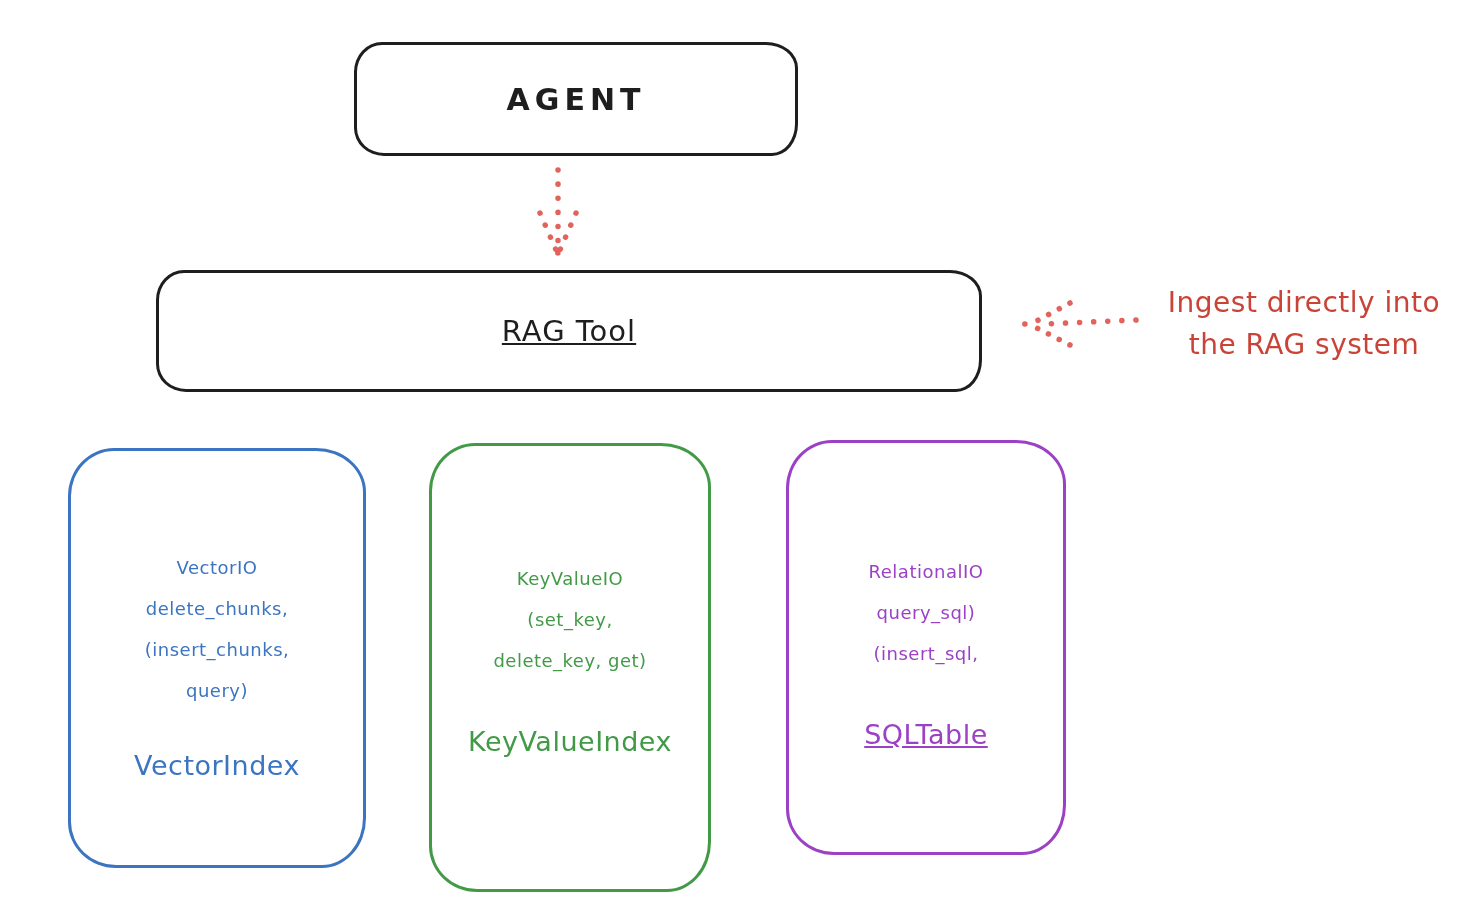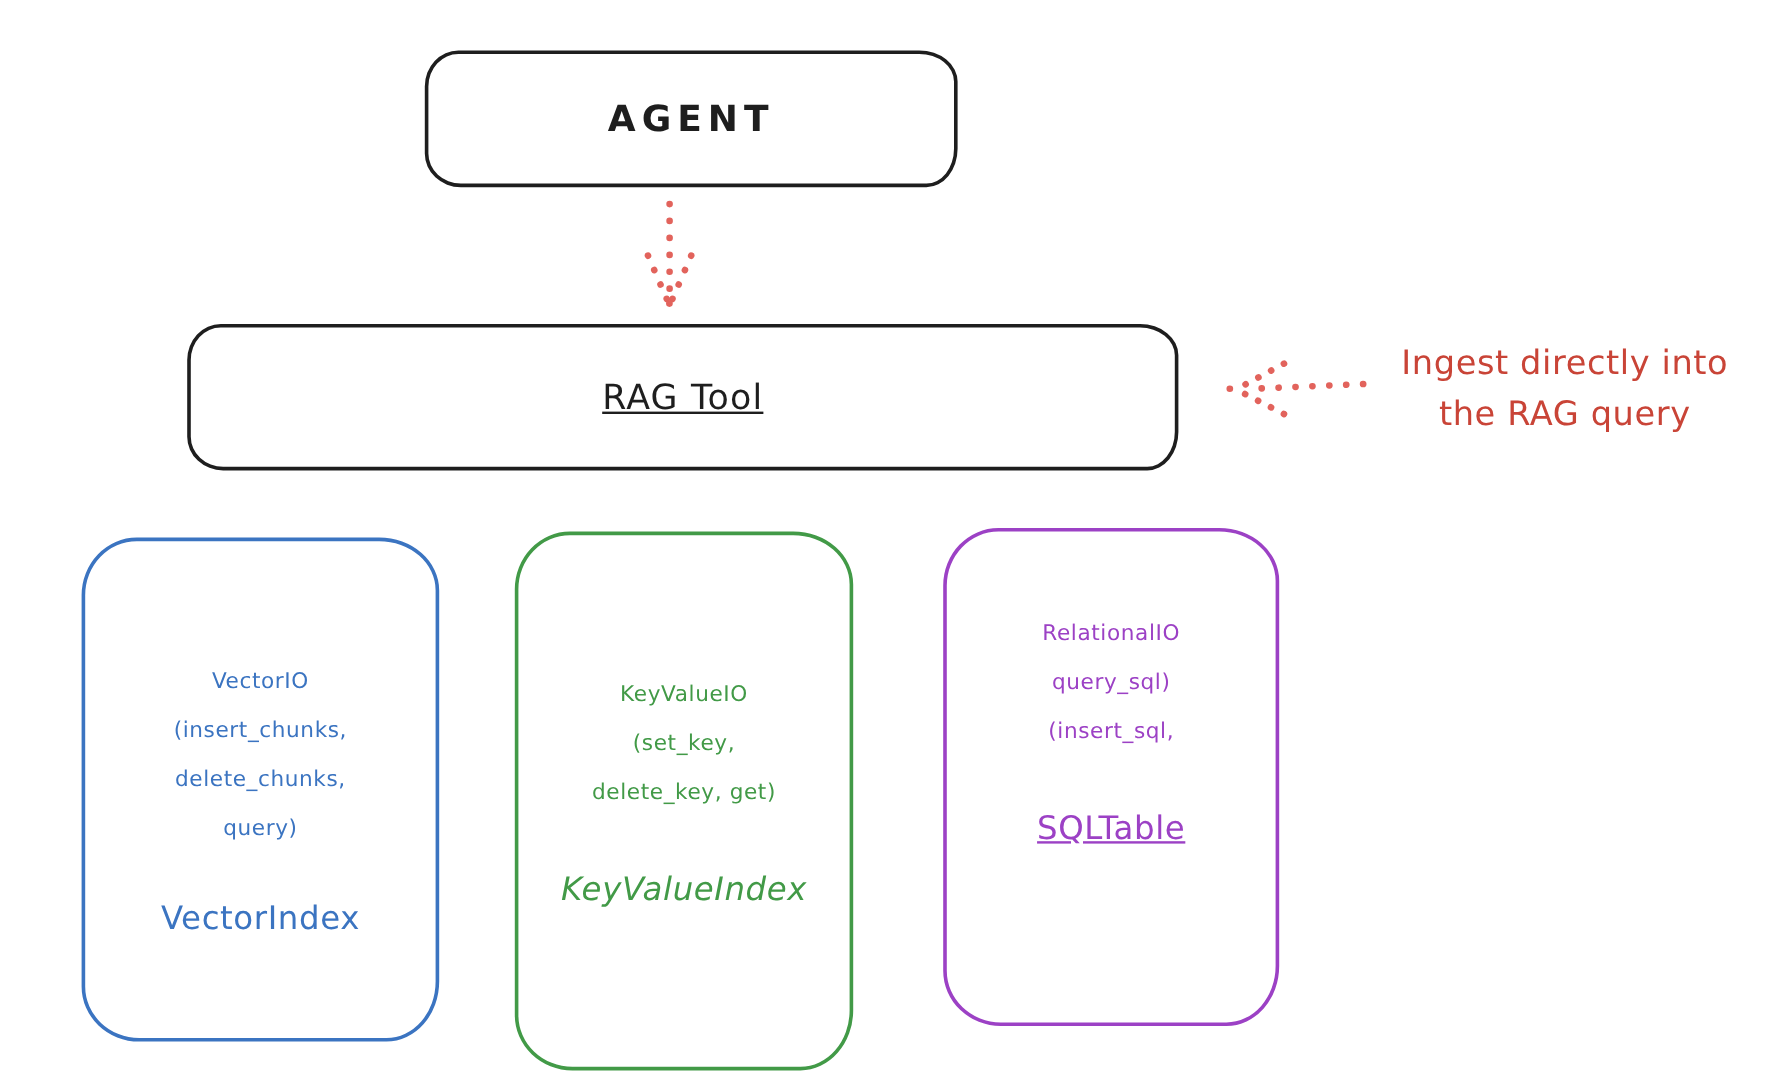--- a/index.html
+++ b/index.html
@@ -87,29 +87,29 @@
   .store-vector .sublabel { margin-top: 34px; }
   .store-keyvalue {
     left: 429px;
     top: 443px;
     width: 282px;
     height: 449px;
     border-color: #429a47;
     color: #429a47;
     padding-top: 112px;
   }
-  .store-keyvalue .sublabel { margin-top: 40px; font-style: italic; }
+  .store-keyvalue .sublabel { margin-top: 40px; }
   .store-relational {
     left: 786px;
     top: 440px;
     width: 280px;
     height: 415px;
     border-color: #9c41c5;
     color: #9c41c5;
-    padding-top: 64px;
+    padding-top: 108px;
   }
   .store-relational .sublabel { margin-top: 40px; text-decoration: underline; }
   .annotation {
     position: absolute;
     left: 1128px;
     top: 282px;
     width: 352px;
     text-align: center;
     color: #c94437;
     font-size: 28px;
@@ -141,27 +141,27 @@
   <div class="node node-black node-agent">
     <span class="label">AGENT</span>
   </div>
 
   <div class="node node-black node-rag-tool">
     <span class="label">RAG Tool</span>
   </div>
 
   <div class="annotation">
     <div>Ingest directly into</div>
-    <div>the RAG query</div>
+    <div>the RAG system</div>
   </div>
 
   <div class="node store store-vector">
     <div class="line">VectorIO</div>
+    <div class="line">delete_chunks,</div>
     <div class="line">(insert_chunks,</div>
-    <div class="line">delete_chunks,</div>
     <div class="line">query)</div>
     <div class="sublabel">VectorIndex</div>
   </div>
 
   <div class="node store store-keyvalue">
     <div class="line">KeyValueIO</div>
     <div class="line">(set_key,</div>
     <div class="line">delete_key, get)</div>
     <div class="sublabel">KeyValueIndex</div>
   </div>

